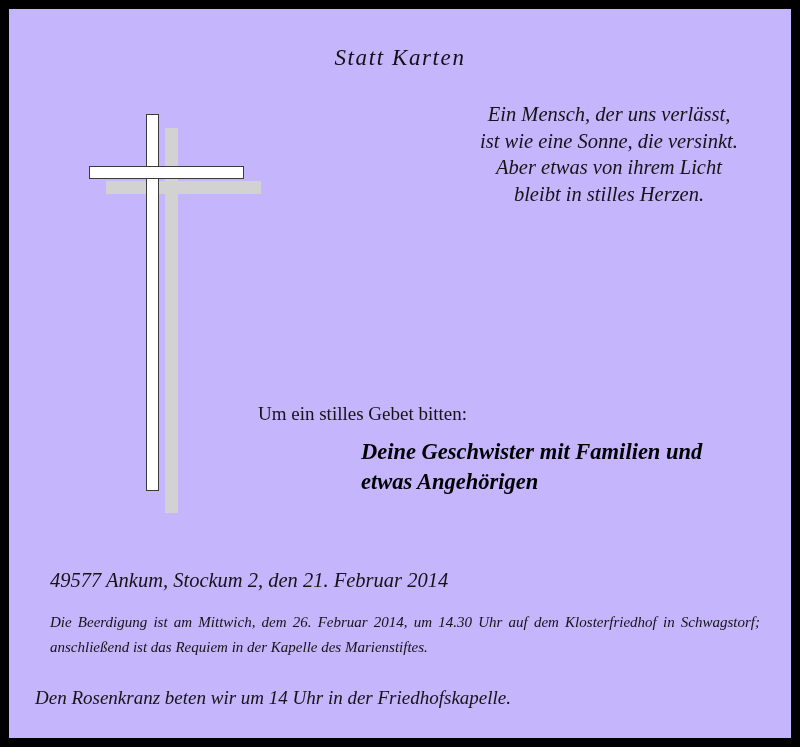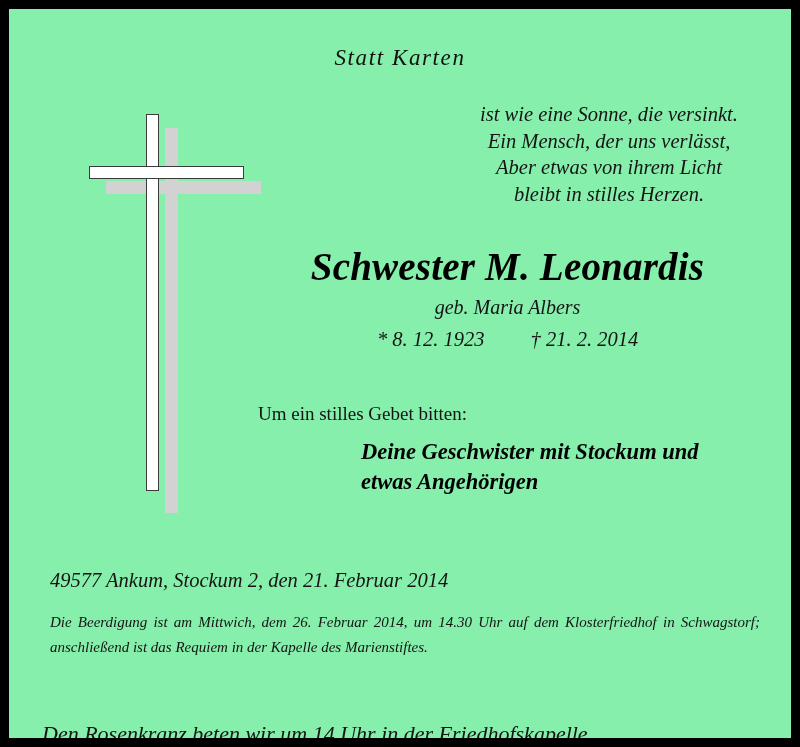--- a/index.html
+++ b/index.html
@@ -7,21 +7,21 @@
     margin: 0;
     padding: 0;
     background: #ffffff;
   }
 
   .notice {
     position: relative;
     width: 800px;
     height: 747px;
     box-sizing: border-box;
-    background: #86efac;
+    background: #c4b5fd;
     border: 9px solid #000000;
     overflow: hidden;
     font-family: "Liberation Serif", "DejaVu Serif", serif;
     color: #111111;
   }
 
   .canvas {
     position: absolute;
     left: 0;
     top: 0;
@@ -179,64 +179,56 @@
     top: 601px;
     width: 710px;
     font-style: italic;
     font-size: 15px;
     line-height: 25px;
     text-align: justify;
     color: #141414;
   }
   .rosary-info {
     position: absolute;
-    left: 33px;
+    left: 26px;
     top: 676px;
     font-style: italic;
-    font-size: 22px;
+    font-size: 19px;
     line-height: 25px;
     color: #141414;
-    margin-top: 36px;
   }
 </style>
 </head>
 <body>
 
 <div class="notice">
   <div class="canvas">
 
     <div class="statt-karten">Statt Karten</div>
 
     <div class="cross-wrap">
       <div class="cross-shadow-v"></div>
       <div class="cross-shadow-h"></div>
       <div class="cross-out-v"></div>
       <div class="cross-out-h"></div>
       <div class="cross-joint"></div>
     </div>
 
     <div class="poem">
+      <span class="poem-line">Ein Mensch, der uns verlässt,</span>
       <span class="poem-line">ist wie eine Sonne, die versinkt.</span>
-      <span class="poem-line">Ein Mensch, der uns verlässt,</span>
       <span class="poem-line">Aber etwas von ihrem Licht</span>
       <span class="poem-line">bleibt in stilles Herzen.</span>
     </div>
 
-    <div class="identity">
-      <div class="deceased-name">Schwester M. Leonardis</div>
-      <div class="birth-name">geb. Maria Albers</div>
-      <div class="dates">
-        <span class="date-birth">* 8. 12. 1923</span><span class="date-death">† 21. 2. 2014</span>
-      </div>
-    </div>
 
     <div class="prayer-lead">Um ein stilles Gebet bitten:</div>
 
     <div class="mourners">
-      <span class="mourners-line">Deine Geschwister mit Stockum und</span>
+      <span class="mourners-line">Deine Geschwister mit Familien und</span>
       <span class="mourners-line">etwas Angehörigen</span>
     </div>
 
     <div class="place-date">49577 Ankum, Stockum 2, den 21. Februar 2014</div>
 
     <div class="funeral-info">Die Beerdigung ist am Mittwich, dem 26. Februar 2014, um 14.30 Uhr auf dem Klosterfriedhof in Schwagstorf; anschließend ist das Requiem in der Kapelle des Marienstiftes.</div>
 
     <div class="rosary-info">Den Rosenkranz beten wir um 14 Uhr in der Friedhofskapelle.</div>
 
   </div>

